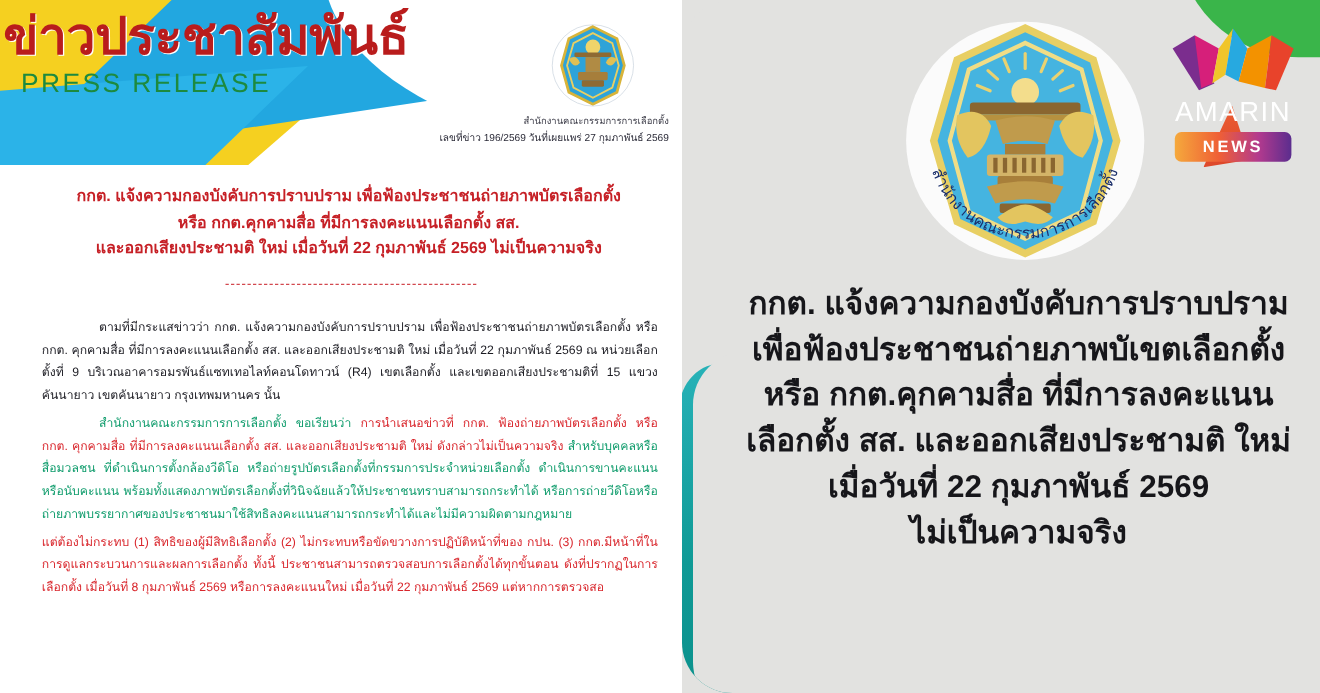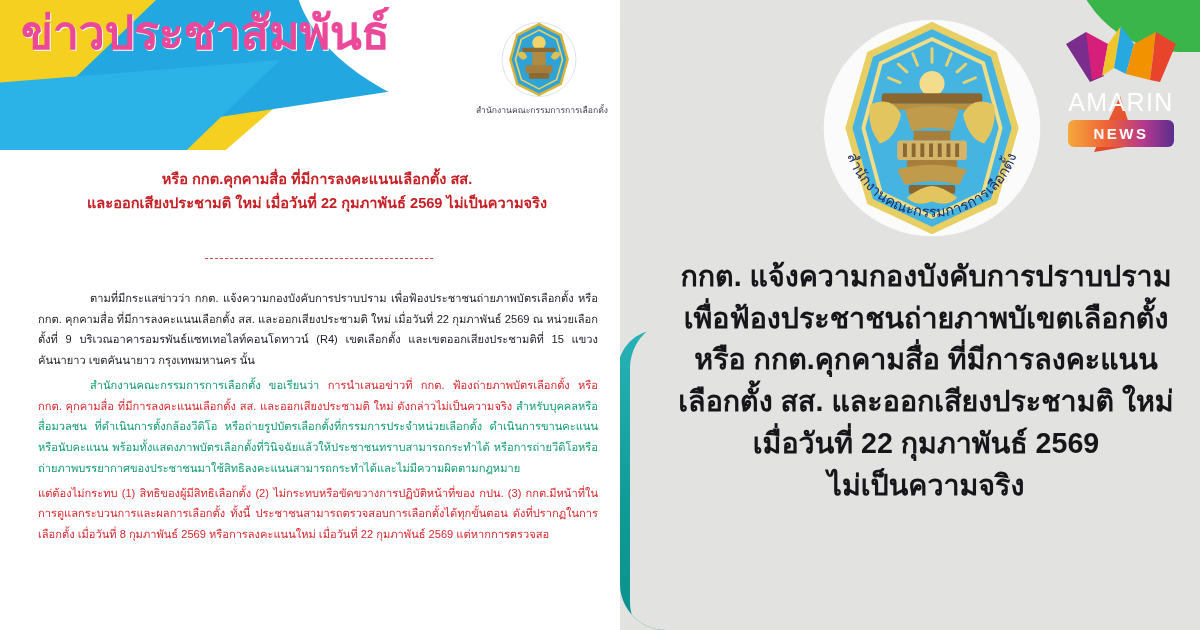--- a/index.html
+++ b/index.html
@@ -42,22 +42,22 @@
     background:#ffffff;
     border-radius:0 0 0 100%;
     transform:rotate(-4deg);
   }
   .bnr-white-bottom{
     position:absolute; left:-20px; top:92px; width:700px; height:120px;
     background:#ffffff;
     clip-path:polygon(0 78%, 100% 10%, 100% 100%, 0 100%);
   }
   .hdr-th{
-    position:absolute; left:21px; top:8px;
-    font-size:47px; font-weight:bold; color:#ec4899;
+    position:absolute; left:3px; top:8px;
+    font-size:47px; font-weight:bold; color:#b91c1c;
     letter-spacing:-0.5px; line-height:1.05;
     text-shadow:1px 1px 0 #ffffff;
     white-space:nowrap;
   }
   .hdr-en{
     position:absolute; left:19px; top:63px;
     font-size:24px; font-weight:normal; color:#1d8a3f;
     letter-spacing:2.2px; white-space:nowrap;
   }
 
@@ -159,38 +159,41 @@
 
       <div class="banner">
         <div class="bnr-yellow"></div>
         <div class="bnr-cyan"></div>
         <div class="bnr-cyan2"></div>
         <div class="bnr-white-bottom"></div>
         <div class="bnr-white-swoop"></div>
       </div>
 
       <div class="hdr-th">ข่าวประชาสัมพันธ์</div>
+      <div class="hdr-en">PRESS RELEASE</div>
 
       <svg class="seal-sm" viewBox="0 0 100 100">
         <circle cx="50" cy="47" r="44" fill="#ffffff"></circle>
         <polygon points="50,5 76,18 84,47 76,76 50,89 24,76 16,47 24,18" fill="#2ea3d8" stroke="#d8b43a" stroke-width="3"></polygon>
         <polygon points="50,12 71,23 78,47 71,71 50,82 29,71 22,47 29,23" fill="none" stroke="#e9cf63" stroke-width="2"></polygon>
         <circle cx="50" cy="27" r="8" fill="#f0d46a"></circle>
         <rect x="30" y="33" width="40" height="5" rx="1.5" fill="#8e6a33"></rect>
         <rect x="42" y="38" width="16" height="16" fill="#b08b44"></rect>
         <rect x="34" y="54" width="32" height="9" rx="1.5" fill="#a67e3b"></rect>
         <rect x="38" y="63" width="24" height="7" rx="1.5" fill="#8e6a33"></rect>
         <path d="M24 40 q8 -6 12 4 q-6 8 -12 -4Z" fill="#e0c055"></path>
         <path d="M76 40 q-8 -6 -12 4 q6 8 12 -4Z" fill="#e0c055"></path>
         <circle cx="50" cy="47" r="44" fill="none" stroke="#b9c6d4" stroke-width="0.6"></circle>
       </svg>
 
       <div class="org-line">สำนักงานคณะกรรมการการเลือกตั้ง</div>
+      <div class="newsno-line">เลขที่ข่าว 196/2569 วันที่เผยแพร่  27  กุมภาพันธ์ 2569</div>
 
       <div class="doc-title">
+        <span class="tl">กกต. แจ้งความกองบังคับการปราบปราม เพื่อฟ้องประชาชนถ่ายภาพบัตรเลือกตั้ง</span>
         <span class="tl">หรือ กกต.คุกคามสื่อ ที่มีการลงคะแนนเลือกตั้ง สส.</span>
         <span class="tl">และออกเสียงประชามติ ใหม่ เมื่อวันที่ 22 กุมภาพันธ์ 2569 ไม่เป็นความจริง</span>
       </div>
 
       <div class="divider"></div>
 
       <div class="doc-body">
         <p>ตามที่มีกระแสข่าวว่า กกต. แจ้งความกองบังคับการปราบปราม เพื่อฟ้องประชาชนถ่ายภาพบัตรเลือกตั้ง หรือ กกต. คุกคามสื่อ  ที่มีการลงคะแนนเลือกตั้ง สส. และออกเสียงประชามติ ใหม่   เมื่อวันที่ 22 กุมภาพันธ์ 2569 ณ หน่วยเลือกตั้งที่ 9 บริเวณอาคารอมรพันธ์แซทเทอไลท์คอนโดทาวน์ (R4) เขตเลือกตั้ง และเขตออกเสียงประชามติที่ 15 แขวงคันนายาว เขตคันนายาว กรุงเทพมหานคร นั้น</p>
         <p class="p2"><span class="greenseg">สำนักงานคณะกรรมการการเลือกตั้ง ขอเรียนว่า </span><span class="redseg">การนำเสนอข่าวที่ กกต. ฟ้องถ่ายภาพบัตรเลือกตั้ง หรือ กกต. คุกคามสื่อ ที่มีการลงคะแนนเลือกตั้ง สส. และออกเสียงประชามติ ใหม่ ดังกล่าวไม่เป็นความจริง </span><span class="greenseg">สำหรับบุคคลหรือสื่อมวลชน ที่ดำเนินการตั้งกล้องวีดิโอ หรือถ่ายรูปบัตรเลือกตั้งที่กรรมการประจำหน่วยเลือกตั้ง ดำเนินการขานคะแนน หรือนับคะแนน พร้อมทั้งแสดงภาพบัตรเลือกตั้งที่วินิจฉัยแล้วให้ประชาชนทราบสามารถกระทำได้  หรือการถ่ายวีดิโอหรือถ่ายภาพบรรยากาศของประชาชนมาใช้สิทธิลงคะแนนสามารถกระทำได้และไม่มีความผิดตามกฎหมาย</span></p>
         <p class="p3">แต่ต้องไม่กระทบ (1) สิทธิของผู้มีสิทธิเลือกตั้ง (2) ไม่กระทบหรือขัดขวางการปฏิบัติหน้าที่ของ กปน. (3) กกต.มีหน้าที่ในการดูแลกระบวนการและผลการเลือกตั้ง ทั้งนี้ ประชาชนสามารถตรวจสอบการเลือกตั้งได้ทุกขั้นตอน ดังที่ปรากฏในการเลือกตั้ง เมื่อวันที่ 8 กุมภาพันธ์ 2569 หรือการลงคะแนนใหม่ เมื่อวันที่ 22 กุมภาพันธ์ 2569  แต่หากการตรวจสอ</p>

